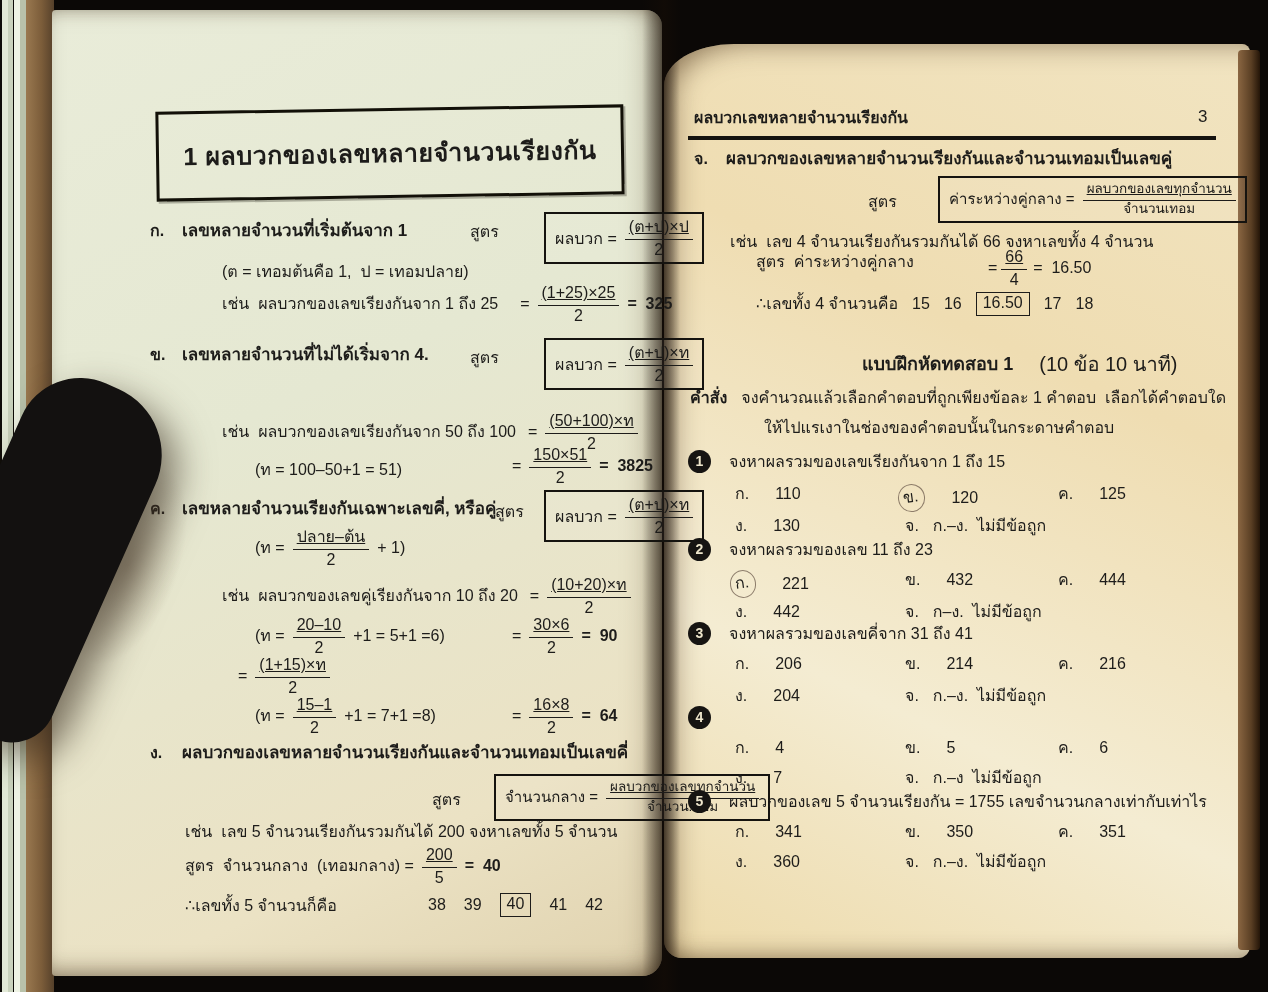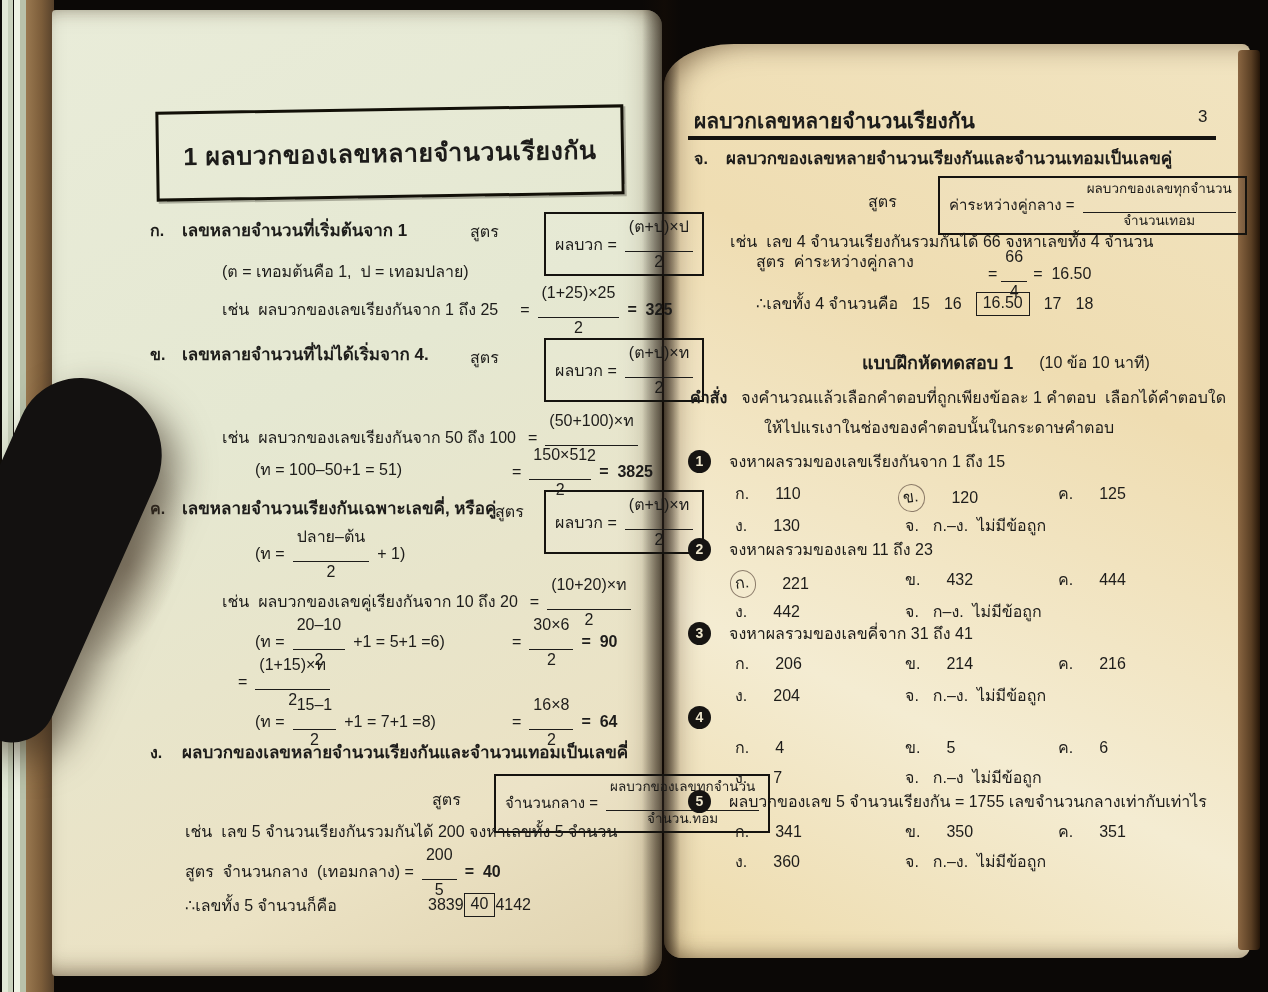--- a/index.html
+++ b/index.html
@@ -29,21 +29,21 @@
          box-shadow:20px 8px 36px rgba(55,42,28,.6);}
   .thumb-shadow{position:absolute;left:58px;top:420px;width:140px;height:290px;transform:rotate(20deg);
          background:radial-gradient(closest-side,rgba(90,70,50,.38),rgba(90,70,50,0) 72%);}
   
   .content{position:absolute;inset:0;}
   .ln{position:absolute;display:flex;align-items:center;white-space:pre;font-size:16px;line-height:1.25;}
   .bold{font-weight:bold;}
   .seclabel{font-weight:bold;display:inline-block;min-width:32px;}
   .heading{font-weight:bold;font-size:17px;}
   .frac{display:inline-flex;flex-direction:column;align-items:center;line-height:1.1;vertical-align:middle;}
-  .frac .fn{display:block;border-bottom:1.7px solid #1d1c1a;padding:0 4px 15px;}
+  .frac .fn{display:block;border-bottom:1.7px solid #1d1c1a;padding:0 4px 3px;text-decoration:underline;}
   .frac .fd{display:block;padding-top:1px;}
   .fbox{position:absolute;border:2px solid #15130f;display:flex;align-items:center;gap:8px;
         padding:4px 9px;background:rgba(255,255,255,.06);}
   .fbox .frac .fn{border-bottom-width:1.5px;}
   .titlebox{position:absolute;left:156px;top:108px;width:462px;height:84px;border:3px solid #121008;
         display:flex;align-items:center;justify-content:center;transform:rotate(-0.9deg);
         box-shadow:2px 2px 0 0 rgba(18,16,8,.28);}
   .titlebox .t{font-size:25px;font-weight:bold;letter-spacing:.5px;}
   .hrule{position:absolute;background:#15130f;}
   .nbox{border:1.7px solid #1d1c1a;padding:0 6px 2px;}
@@ -215,30 +215,30 @@
     <div class="ln" style="left:185px;top:846px">
       <span>สูตร  จำนวนกลาง  (เทอมกลาง) =</span>
       <span style="width:8px"></span>
       <span class="frac"><span class="fn">200</span><span class="fd">5</span></span>
       <span style="width:8px"></span>
       <span class="res">=  40</span>
     </div>
     <div class="ln" style="left:185px;top:896px">
       <span>∴เลขทั้ง 5 จำนวนก็คือ</span>
     </div>
-    <div class="ln" style="left:428px;top:893px;">
+    <div class="ln" style="left:428px;top:893px;gap:18px">
       <span>38</span>
       <span>39</span>
       <span class="nbox">40</span>
       <span>41</span>
       <span>42</span>
     </div>
 
     <div class="ln" style="left:694px;top:108px">
-      <span class="heading" style="font-size:21px">ผลบวกเลขหลายจำนวนเรียงกัน</span>
+      <span class="heading" style="font-size:16px">ผลบวกเลขหลายจำนวนเรียงกัน</span>
     </div>
     <div class="ln" style="left:1198px;top:106px">
       <span style="font-size:17px">3</span>
     </div>
     <div class="hrule" style="left:688px;top:136px;width:528px;height:4px"></div>
 
     <div class="ln" style="left:694px;top:148px">
       <span class="seclabel">จ.</span>
       <span class="heading">ผลบวกของเลขหลายจำนวนเรียงกันและจำนวนเทอมเป็นเลขคู่</span>
     </div>
@@ -270,21 +270,21 @@
       <span>15</span>
       <span>16</span>
       <span class="nbox">16.50</span>
       <span>17</span>
       <span>18</span>
     </div>
 
     <div class="ln" style="left:862px;top:352px">
       <span class="bold" style="font-size:18px">แบบฝึกหัดทดสอบ 1</span>
       <span style="width:26px"></span>
-      <span style="font-size:16px">(10 ข้อ 10 นาที)</span>
+      <span style="font-size:20px">(10 ข้อ 10 นาที)</span>
     </div>
     <div class="ln" style="left:690px;top:388px">
       <span class="bold">คำสั่ง</span>
       <span style="width:14px"></span>
       <span>จงคำนวณแล้วเลือกคำตอบที่ถูกเพียงข้อละ 1 คำตอบ  เลือกได้คำตอบใด</span>
     </div>
     <div class="ln" style="left:764px;top:418px">
       <span>ให้ไปแรเงาในช่องของคำตอบนั้นในกระดาษคำตอบ</span>
     </div>
 

